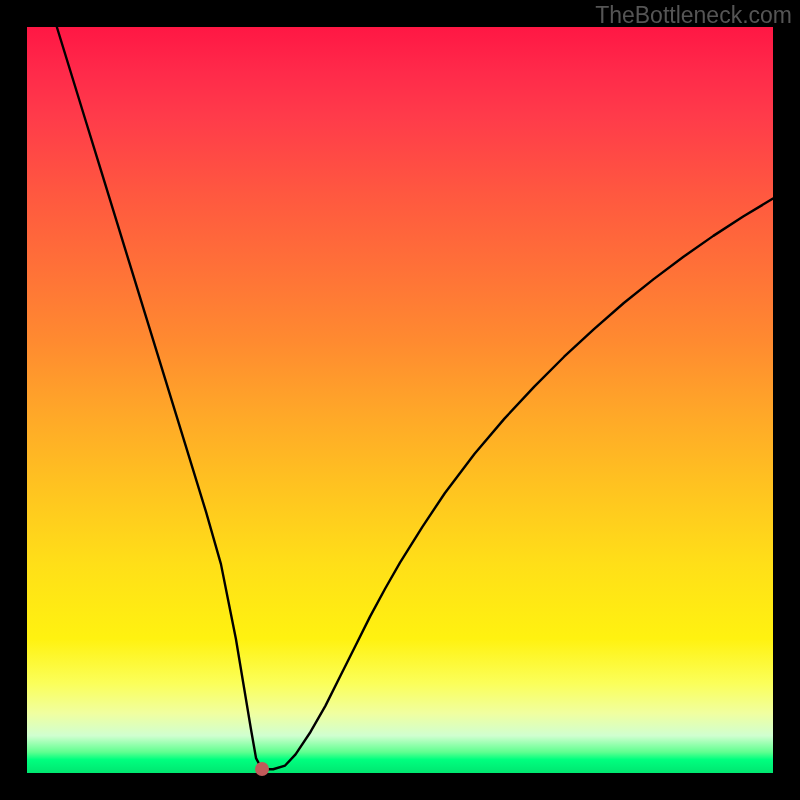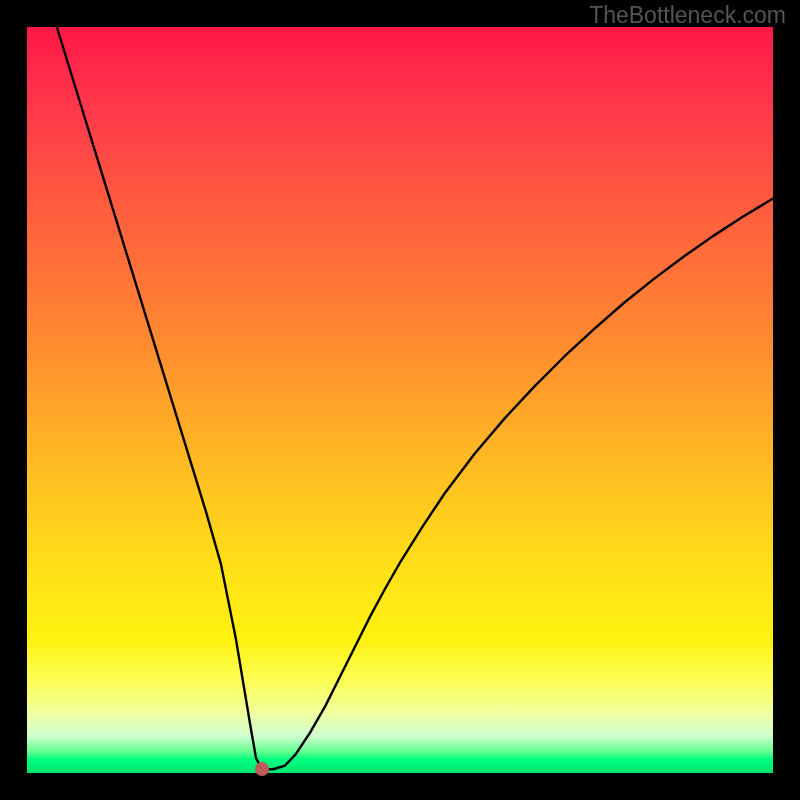--- a/index.html
+++ b/index.html
@@ -46,21 +46,21 @@
     position: absolute;
     border-radius: 50%;
     transform: translate(-50%, -50%);
   }
 </style>
 </head>
 <body>
 
 <div class="container">
 
-  <div class="watermark" style="top:2px;right:14px;font-size:23px;">TheBottleneck.com</div>
+  <div class="watermark" style="top:2px;right:8px;font-size:23px;">TheBottleneck.com</div>
 
   <div class="plot-area" style="left:27px;top:27px;width:746px;height:746px;">
 
     <svg class="curve" viewBox="0 0 746 746" width="746" height="746">
       <path fill="none" d="M29.84 0.00 L44.76 48.49 L59.68 96.98 L74.60 145.47 L89.52 193.96 L104.44 242.45 L119.36 290.94 L134.28 339.43 L149.20 387.92 L164.12 436.41 L179.04 484.90 L193.96 537.12 L201.42 574.42 L208.88 611.72 L216.34 656.48 L223.80 701.24 L229.02 731.08 L234.99 742.27 L246.18 742.27 L258.12 738.54 L268.56 727.35 L283.48 704.97 L298.40 678.86 L313.32 649.02 L328.24 619.18 L343.16 589.34 L358.08 561.74 L373.00 535.63 L395.38 499.82 L417.76 466.25 L447.60 426.71 L477.44 391.65 L507.28 359.57 L537.12 329.73 L566.96 302.13 L596.80 276.02 L626.64 252.15 L656.48 229.77 L686.32 208.88 L716.16 189.48 L746.00 171.58" stroke="#000000" stroke-width="2.4" stroke-linejoin="round" stroke-linecap="round"></path>
     </svg>
 
     <div class="dot" style="left:234.99px;top:742.27px;width:14px;height:14px;background:#c05a5a;"></div>
 
   </div>

